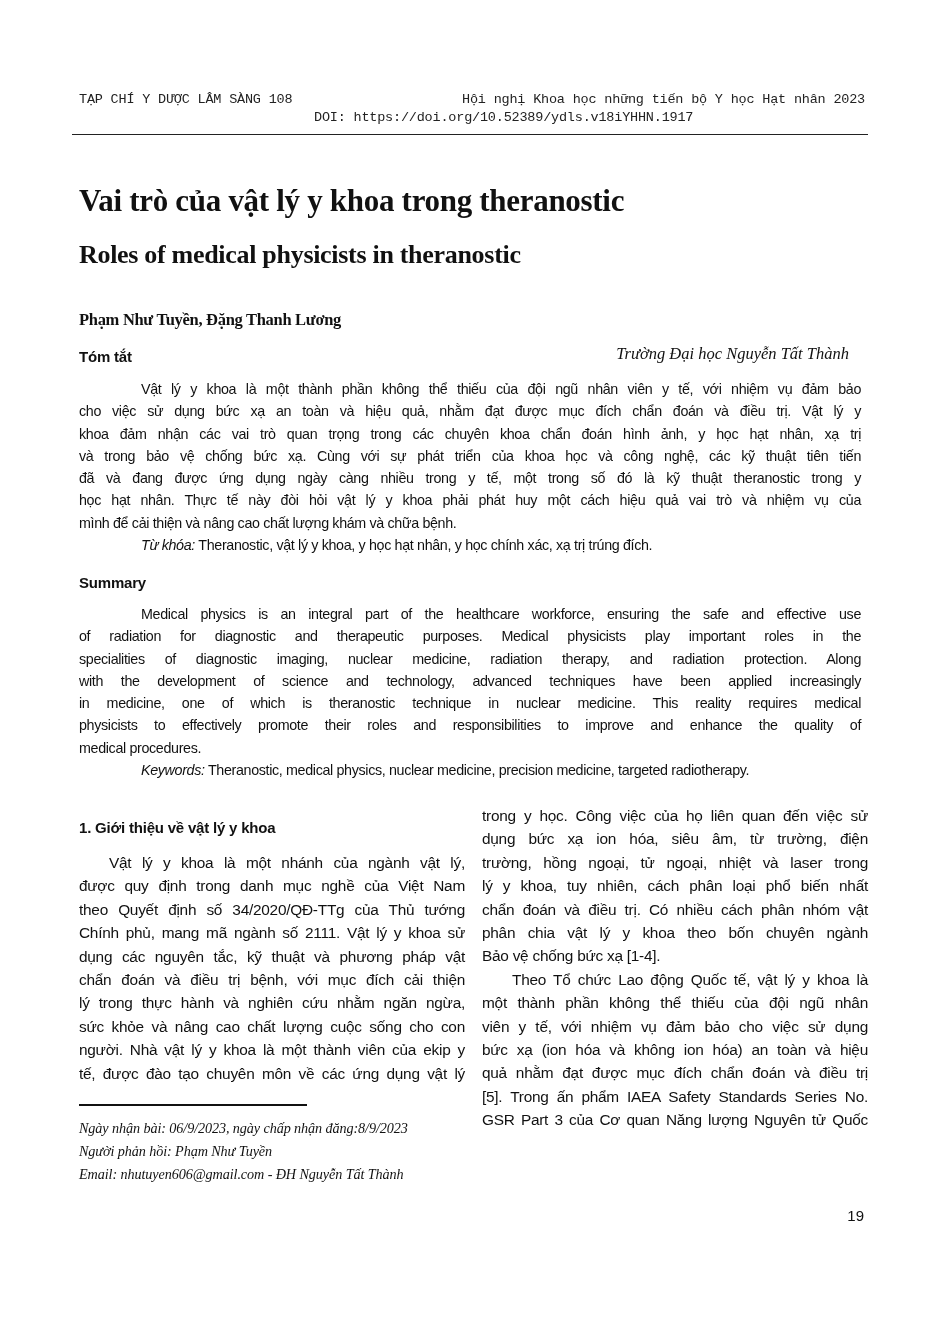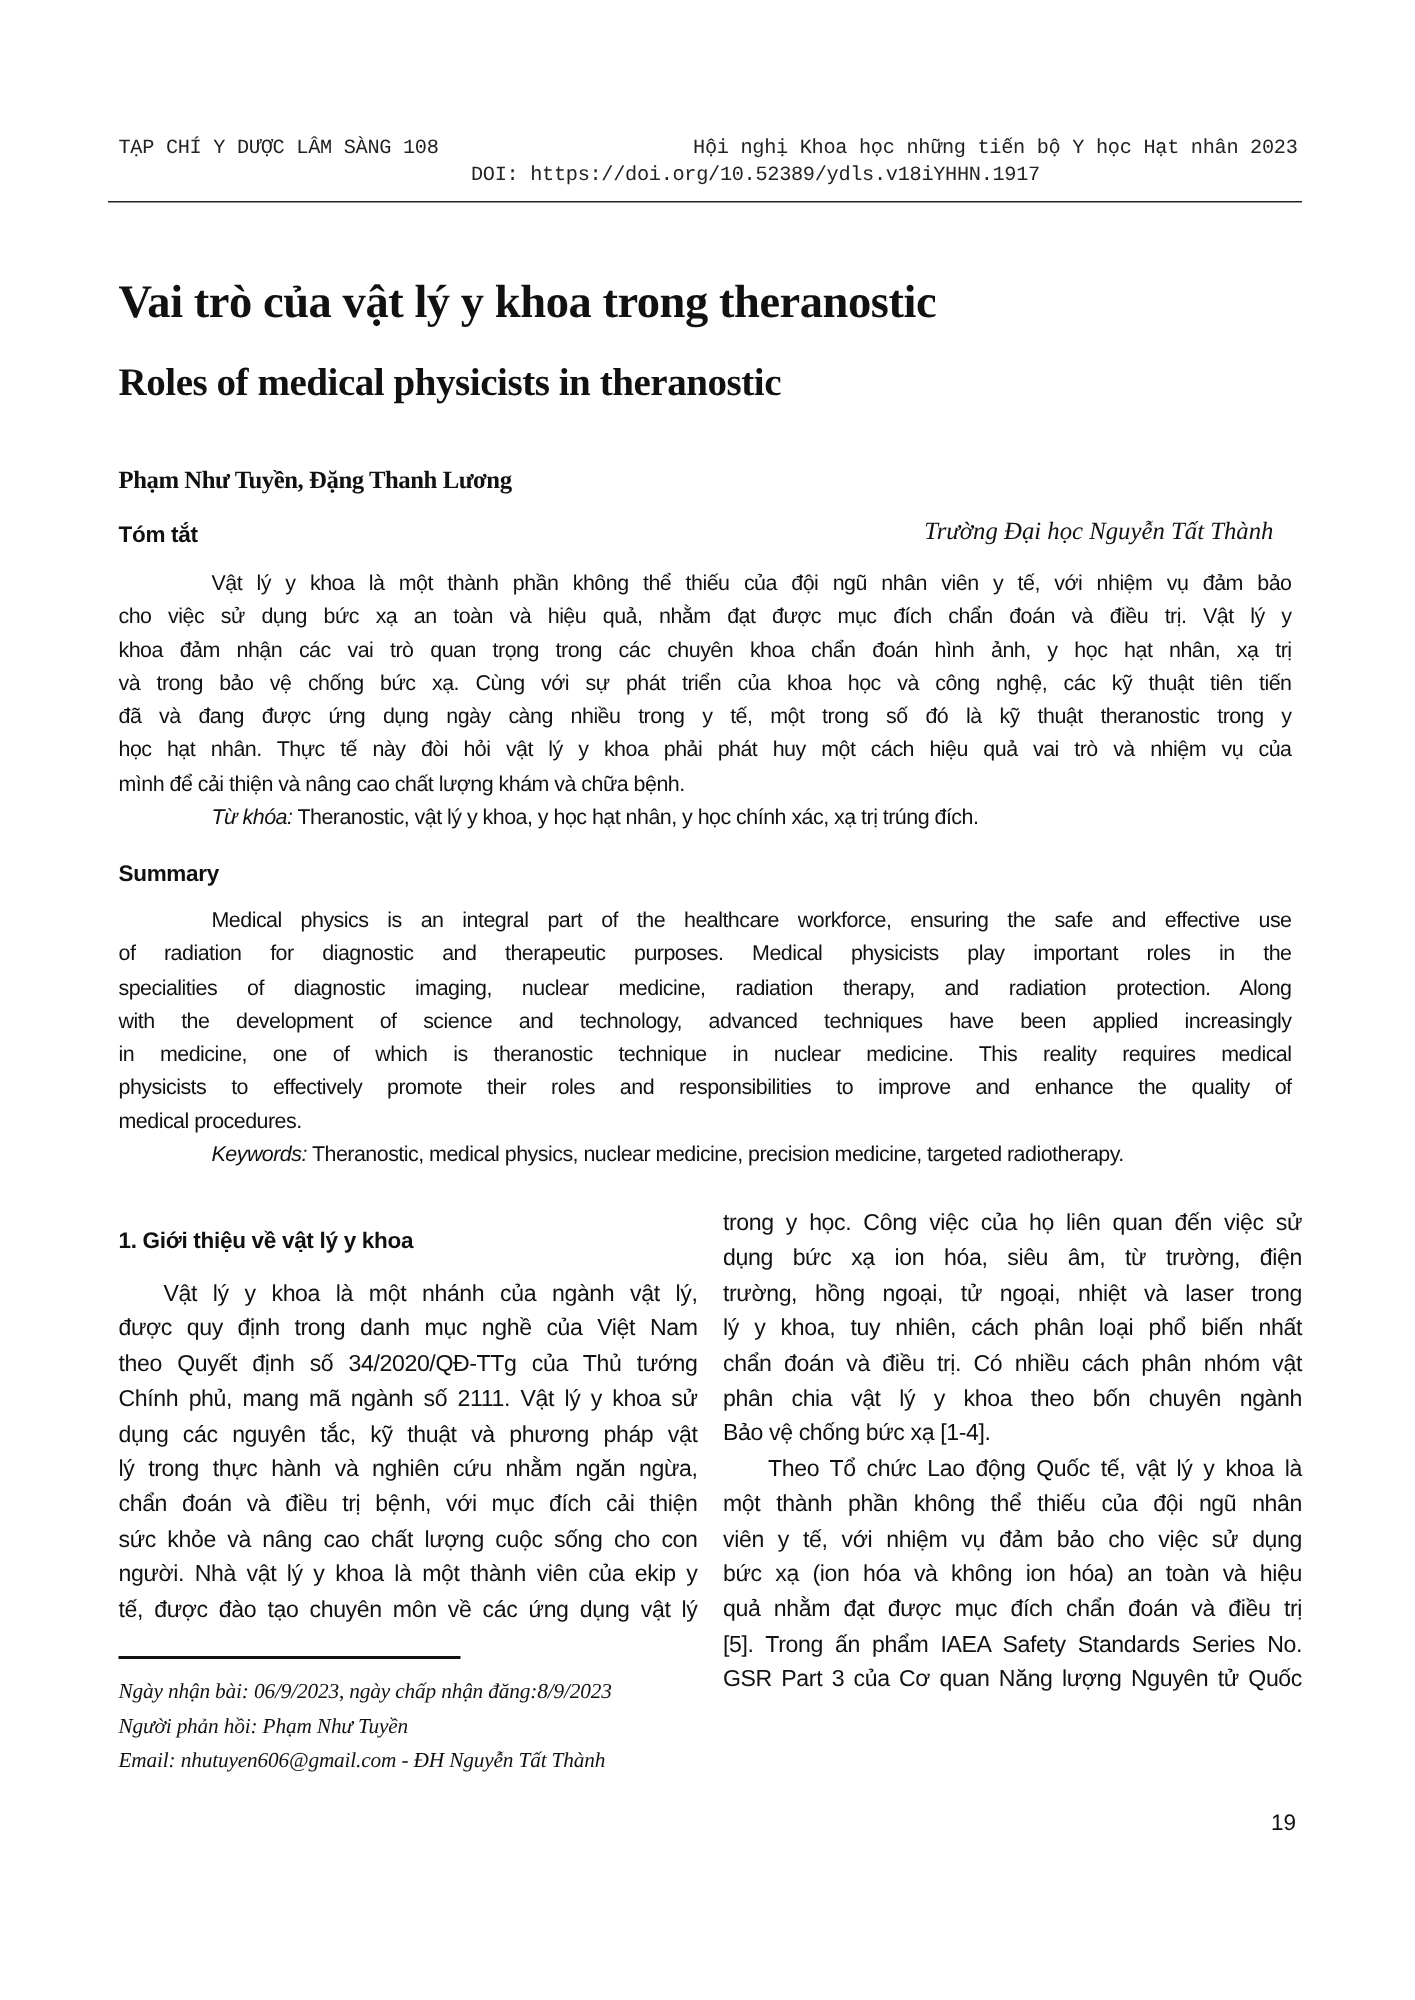--- a/index.html
+++ b/index.html
@@ -70,22 +70,22 @@
   <span class="ln last indent"><span class="kw-label">Keywords:</span><span> Theranostic, medical physics, nuclear medicine, precision medicine, targeted radiotherapy.</span></span>
 </div>
 
 <div class="abs sans sechead" style="left:79px; top:819px;">1. Giới thiệu về vật lý y khoa</div>
 <div class="col sans" style="left:79px; top:851px;">
   <span class="ln indent">Vật lý y khoa là một nhánh của ngành vật lý,</span>
   <span class="ln">được quy định trong danh mục nghề của Việt Nam</span>
   <span class="ln">theo Quyết định số 34/2020/QĐ-TTg của Thủ tướng</span>
   <span class="ln">Chính phủ, mang mã ngành số 2111. Vật lý y khoa sử</span>
   <span class="ln">dụng các nguyên tắc, kỹ thuật và phương pháp vật</span>
+  <span class="ln">chẩn đoán và điều trị bệnh, với mục đích cải thiện</span>
   <span class="ln">lý trong thực hành và nghiên cứu nhằm ngăn ngừa,</span>
-  <span class="ln">chẩn đoán và điều trị bệnh, với mục đích cải thiện</span>
   <span class="ln">sức khỏe và nâng cao chất lượng cuộc sống cho con</span>
   <span class="ln">người. Nhà vật lý y khoa là một thành viên của ekip y</span>
   <span class="ln">tế, được đào tạo chuyên môn về các ứng dụng vật lý</span>
 </div>
 
 <div class="col sans" style="left:482px; top:804px;">
   <span class="ln">trong y học. Công việc của họ liên quan đến việc sử</span>
   <span class="ln">dụng bức xạ ion hóa, siêu âm, từ trường, điện</span>
   <span class="ln">trường, hồng ngoại, tử ngoại, nhiệt và laser trong</span>
   <span class="ln">lý y khoa, tuy nhiên, cách phân loại phổ biến nhất</span>

